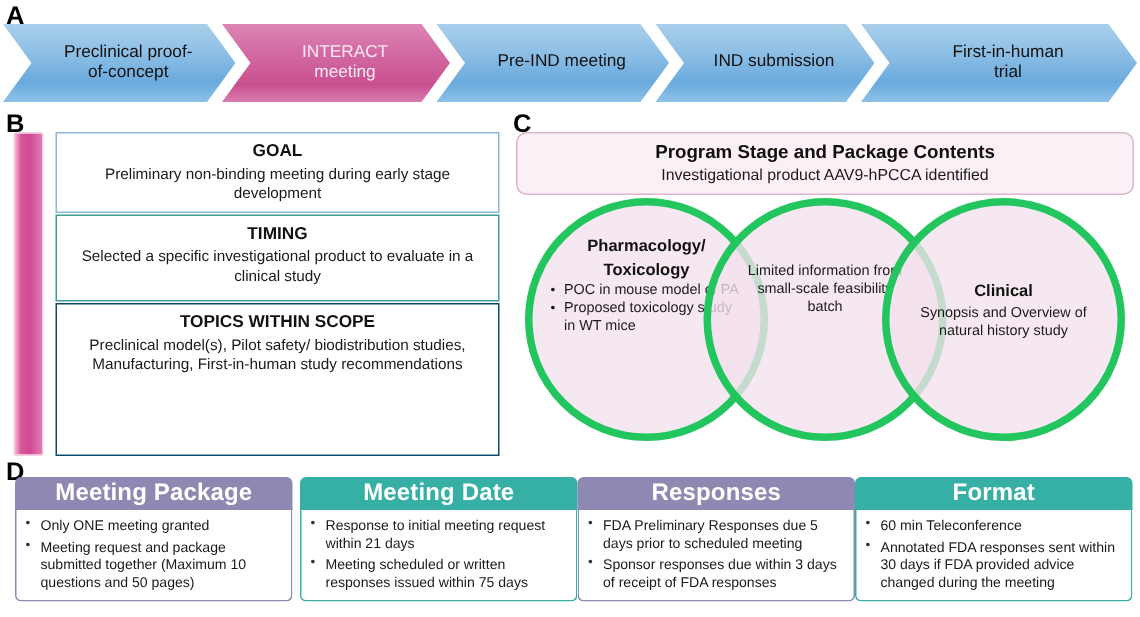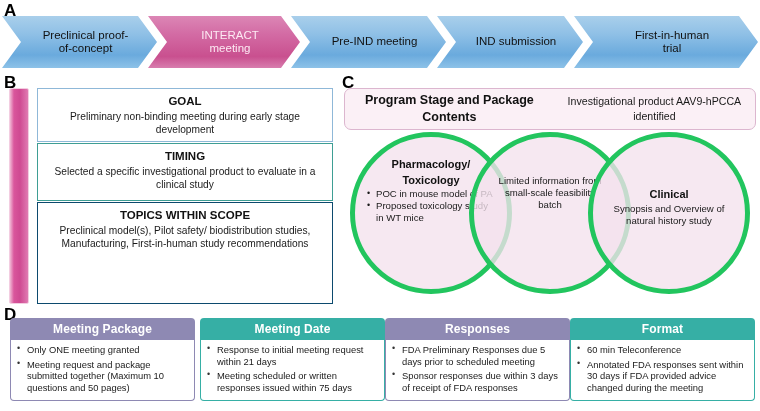--- a/index.html
+++ b/index.html
@@ -67,21 +67,21 @@
   #b-timing { top: 57px;  height: 58px; border: 1px solid #3e9e94; }
   #b-topics { top: 116px; height: 102px; border: 1px solid #0c4a6e; }
 
   
   #panelC { position: absolute; left: 340px; top: 86px; width: 420px; height: 222px; }
   .c-header {
     position: absolute; left: 4px; top: 2px; width: 412px; height: 42px;
     background: #fbf0f6;
     border: 1px solid #dcb6cf;
     border-radius: 7px;
-    display: flex; flex-direction: row; align-items: center; justify-content: center;
+    display: flex; flex-direction: column; align-items: center; justify-content: center;
     text-align: center;
   }
   .c-header .ht { font-weight: bold; font-size: 12.5px; line-height: 17px; color: #111; }
   .c-header .hs { font-size: 10.6px; line-height: 15px; color: #1a1a1a; }
 
   .venn { position: absolute; left: 0; top: 46px; width: 420px; height: 172px; }
   .circ {
     position: absolute; top: 0; width: 162px; height: 162px;
     border-radius: 50%;
     background: rgba(243, 226, 237, 0.78);
@@ -104,21 +104,21 @@
   
   #panelD { position: absolute; left: 0; top: 318px; width: 760px; height: 92px; }
   .d-col { position: absolute; top: 0; width: 185px; height: 90px; }
   .d-col:nth-child(1) { left: 10px; }
   .d-col:nth-child(2) { left: 200px; }
   .d-col:nth-child(3) { left: 385px; border-radius: 11px; }
   .d-col:nth-child(4) { left: 570px; }
   .d-head {
     height: 22px;
     display: flex; align-items: center; justify-content: center;
-    font-weight: bold; font-size: 12px; color: #ffffff;
+    font-weight: bold; font-size: 16px; color: #ffffff;
     border-radius: 4px 4px 0 0;
     letter-spacing: 0.1px;
   }
   .d-head.purple { background: #8e89b3; }
   .d-head.teal   { background: #36afa5; }
   .d-body {
     height: 61px;
     background: #ffffff;
     padding: 4px 5px 4px 5px;
     border-radius: 0 0 4px 4px;

